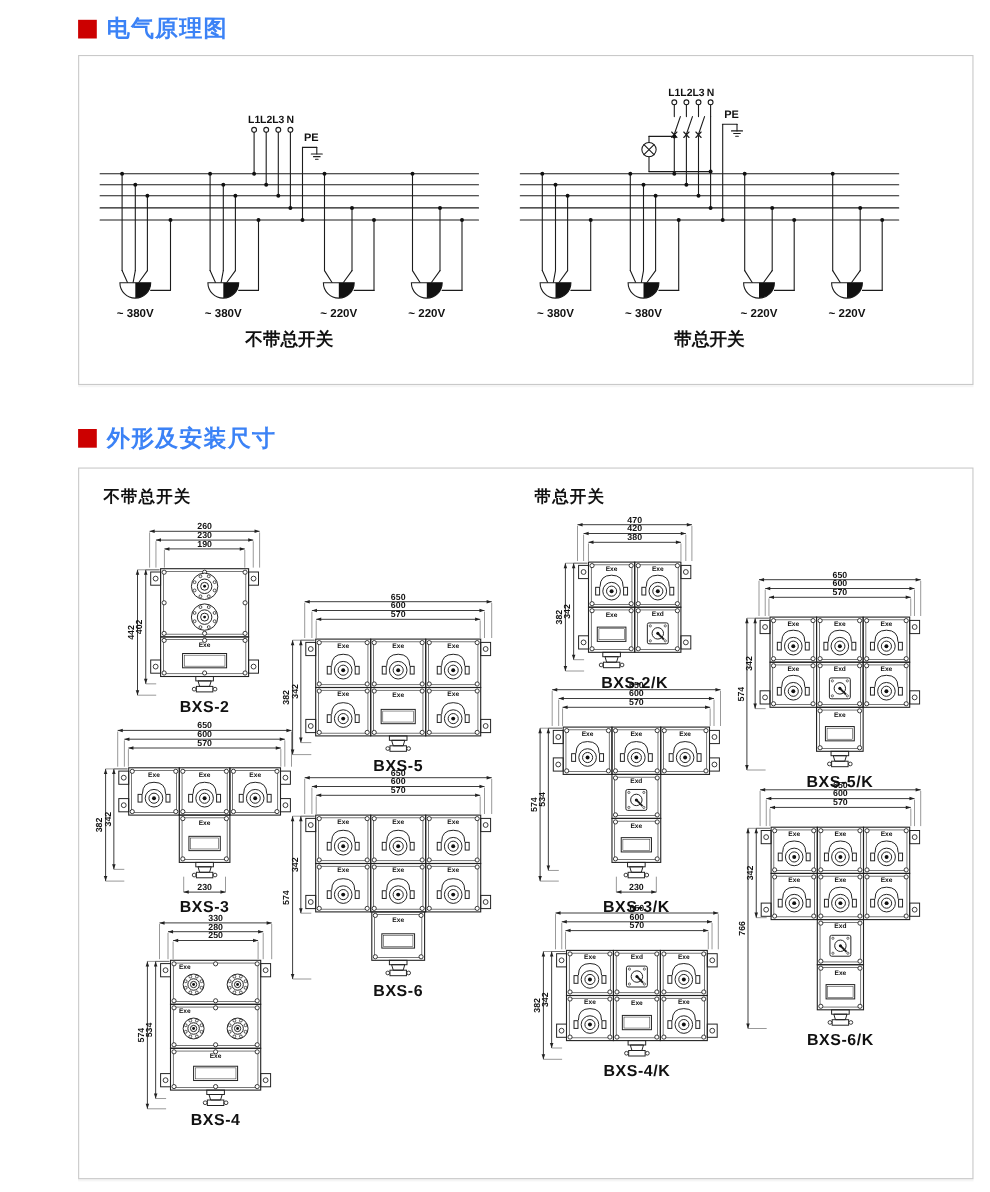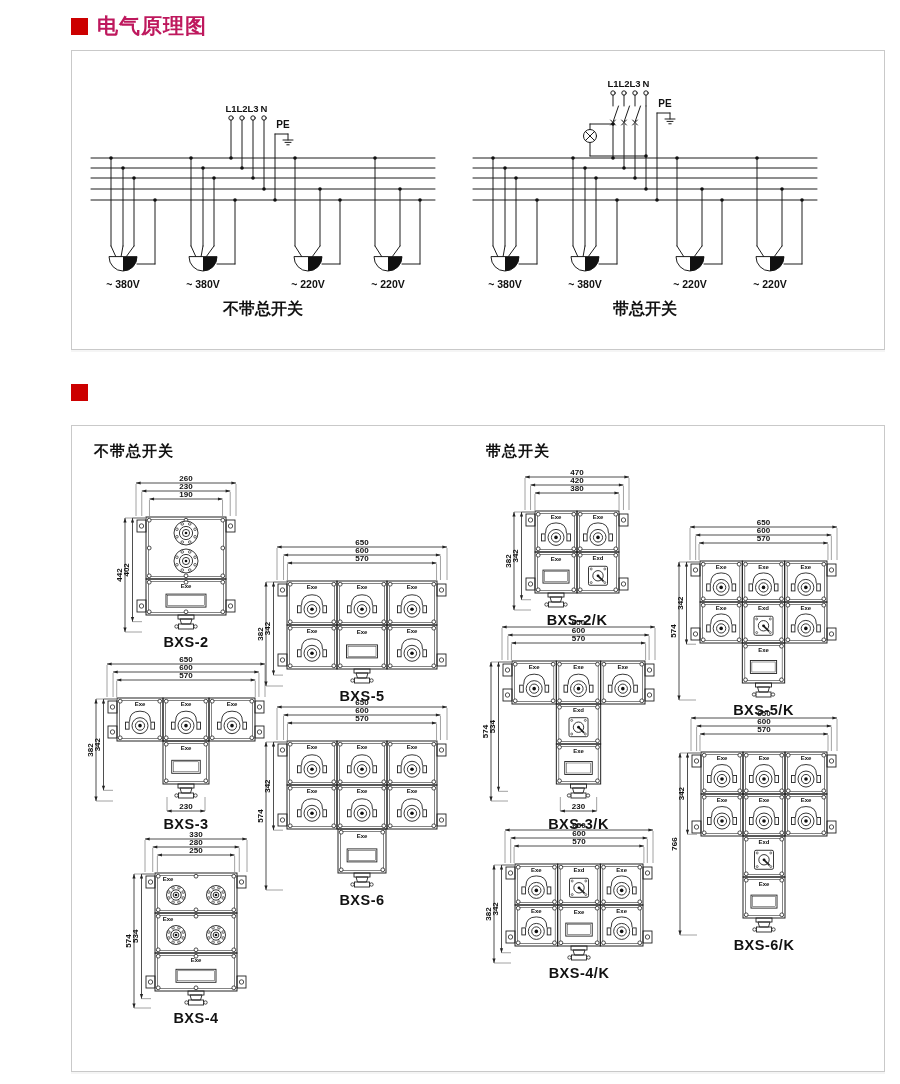--- a/index.html
+++ b/index.html
@@ -1,17 +1,17 @@
 <!DOCTYPE html>
 <html><head>
 <meta charset="utf-8">
 <style>
   html,body{margin:0;padding:0;background:#fff;}
   body{width:900px;height:1084px;position:relative;font-family:"Liberation Sans",sans-serif;color:#222;overflow:hidden;}
-  .section-header{position:absolute;left:71px;display:flex;align-items:center;gap:9px;font-size:21px;font-weight:bold;color:#be185d;letter-spacing:1px;}
+  .section-header{position:absolute;left:71px;display:flex;align-items:center;gap:9px;font-size:21px;font-weight:bold;color:#3b82f6;letter-spacing:1px;}
   .red-sq{width:17px;height:17px;background:#cc0000;display:inline-block;}
   .frame{position:absolute;left:71px;width:812px;border:1px solid #c9c9c9;background:#fff;box-shadow:0 2px 0 rgba(0,0,0,0.04);}
   #box1{top:50px;height:298px;}
   #box2{top:425px;height:645px;}
   .col-header{position:absolute;font-size:15px;font-weight:bold;color:#111;letter-spacing:1px;}
   svg{position:absolute;font-family:"Liberation Sans",sans-serif;}
   #sch0{left:11px;top:10px;}
   #sch1{left:393px;top:10px;}
   #dwg{left:0;top:0;}
 </style>
@@ -219,20 +219,21 @@
         <path d="M 291 196 A 14 14 0 0 0 319 196 Z" fill="#fff"></path>
         <path d="M 305 196 L 319 196 A 14 14 0 0 1 305 210 Z" fill="#111" stroke="none"></path>
         <text x="305" y="227" font-size="10.5" text-anchor="middle" fill="#111" stroke="none" font-weight="bold">~ 220V</text>
         <text x="180" y="253" font-size="16" text-anchor="middle" fill="#111" stroke="none" font-weight="bold">带总开关</text>
       </g>
     </svg>
 </div>
 
 <div class="section-header" style="top:384px">
   <span class="red-sq"></span>
+  <span>外形及安装尺寸</span>
 </div>
 
 <div class="frame" id="box2">
   <div class="col-header" style="left:22px;top:16px">不带总开关</div>
   <div class="col-header" style="left:414px;top:16px">带总开关</div>
   <svg id="dwg" width="810" height="642" viewBox="0 0 810 642">
       <g stroke="#222" stroke-width="0.9" fill="none">
         <rect x="74" y="91" width="80" height="62" fill="none" stroke-width="1"></rect>
         <rect x="76.5" y="93.5" width="75" height="57" fill="none" stroke-width="0.55"></rect>
         <circle cx="77.2" cy="94.2" r="1.9" fill="#fff" stroke-width="0.8"></circle>

